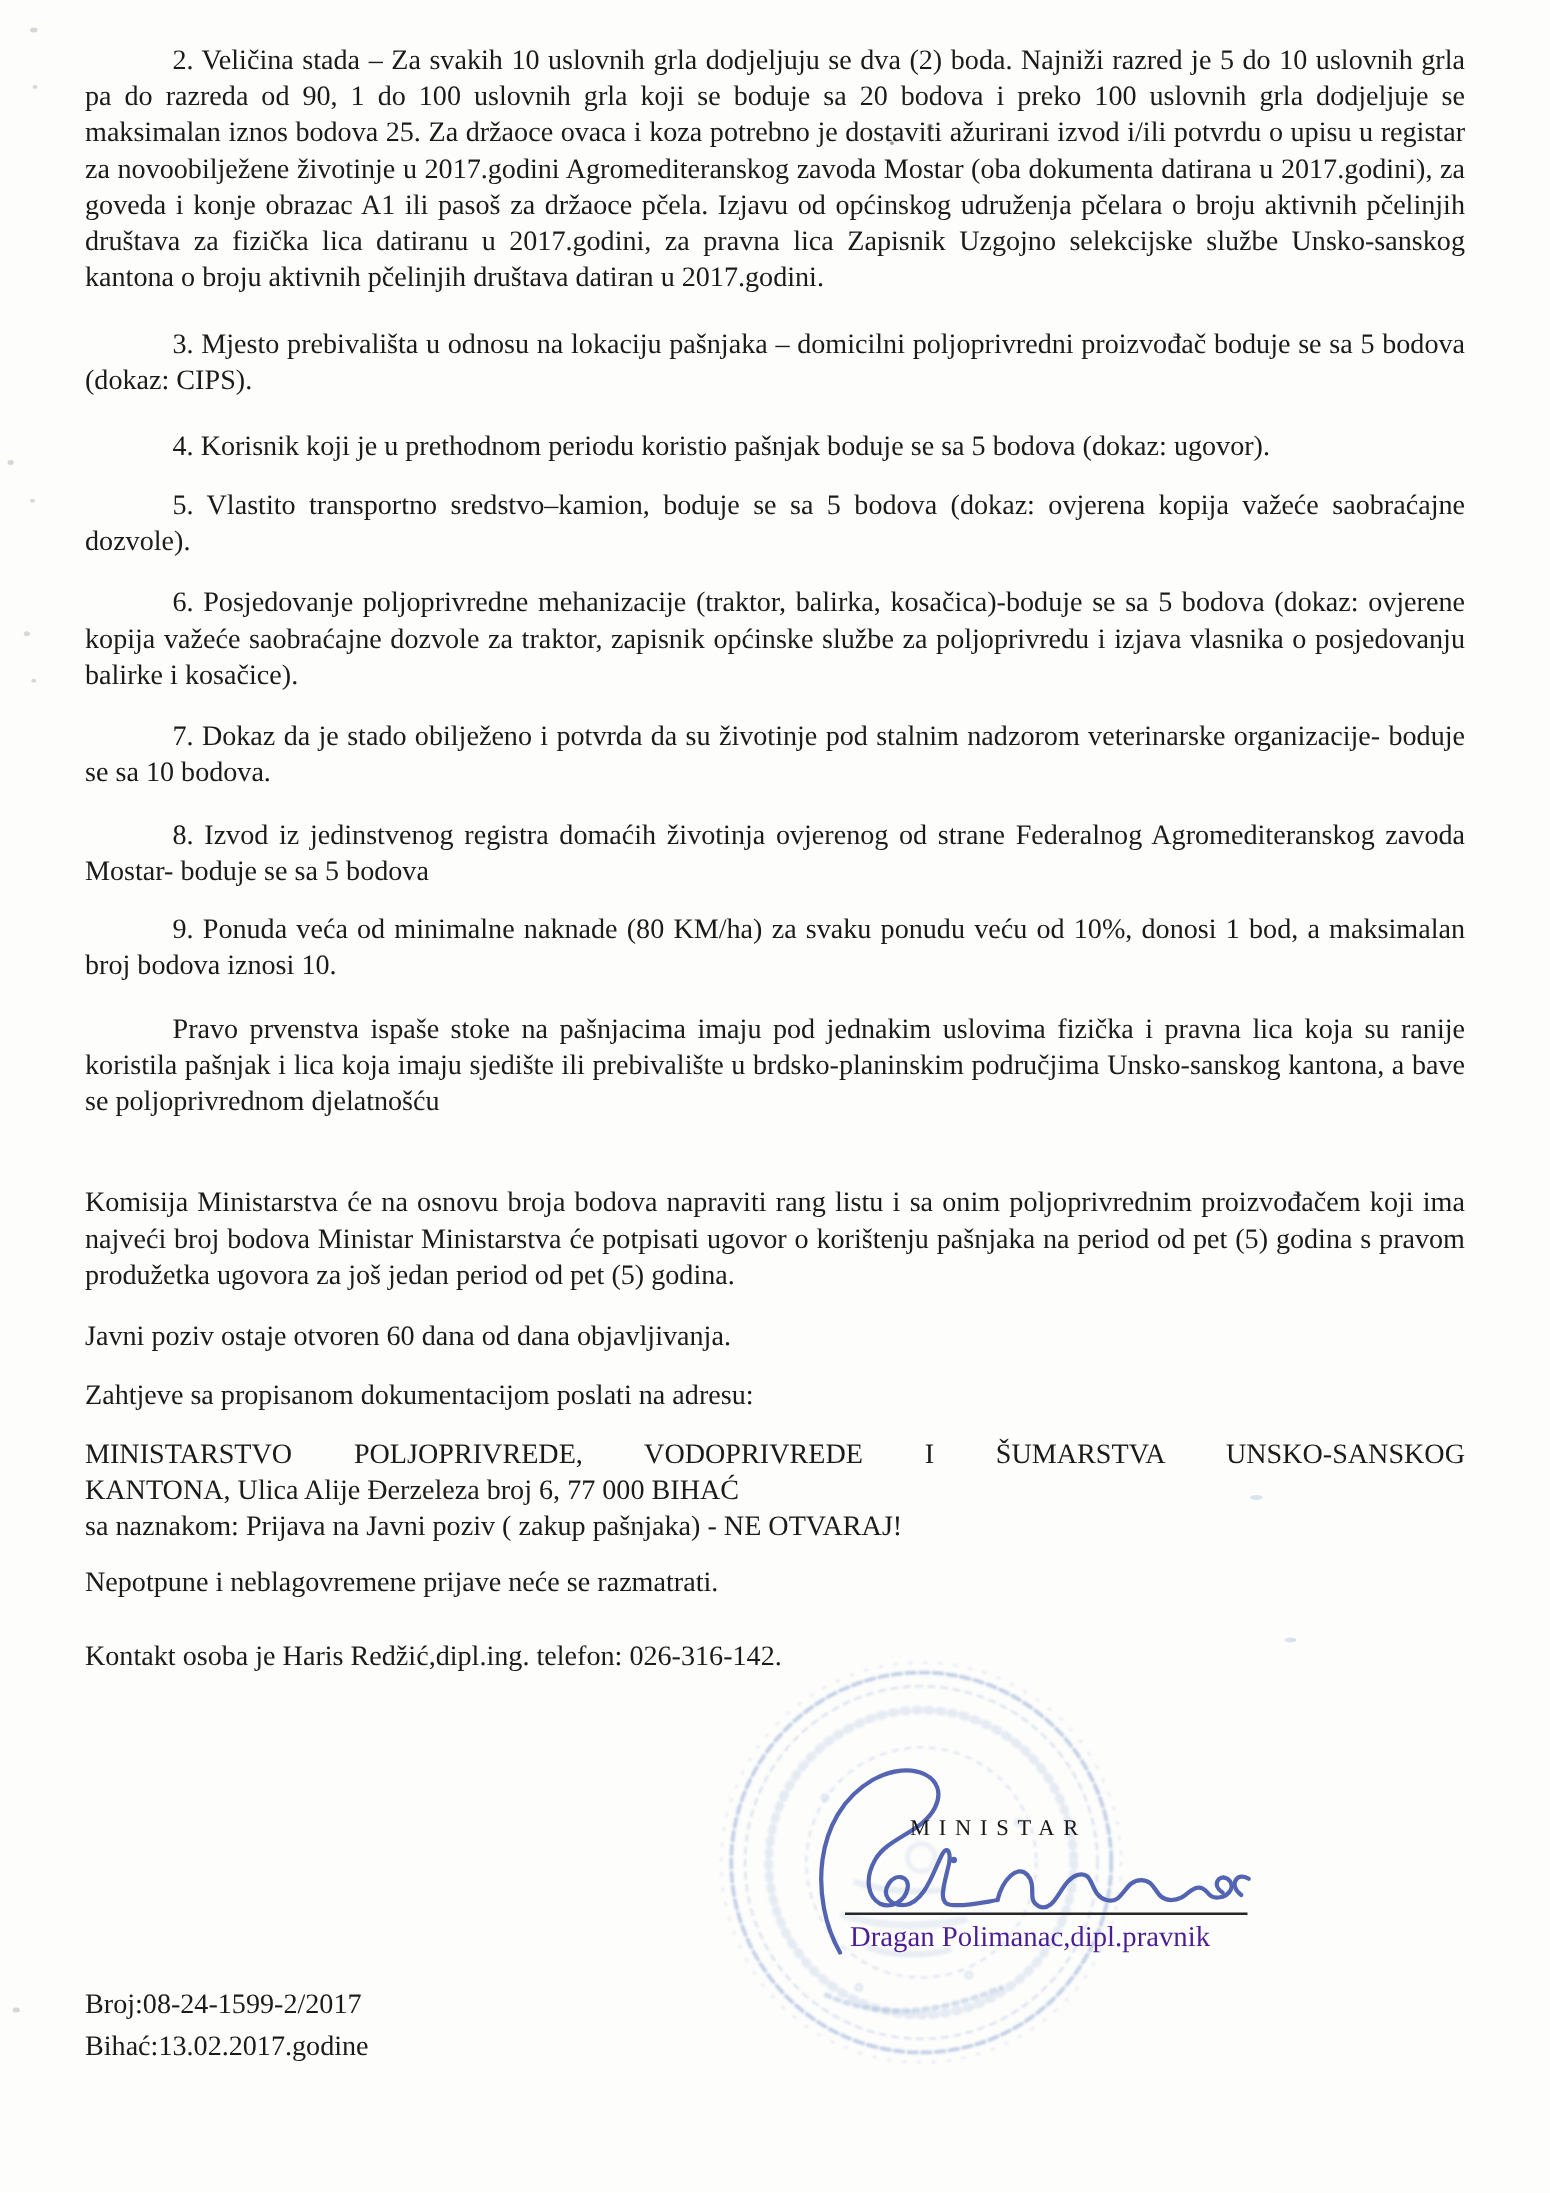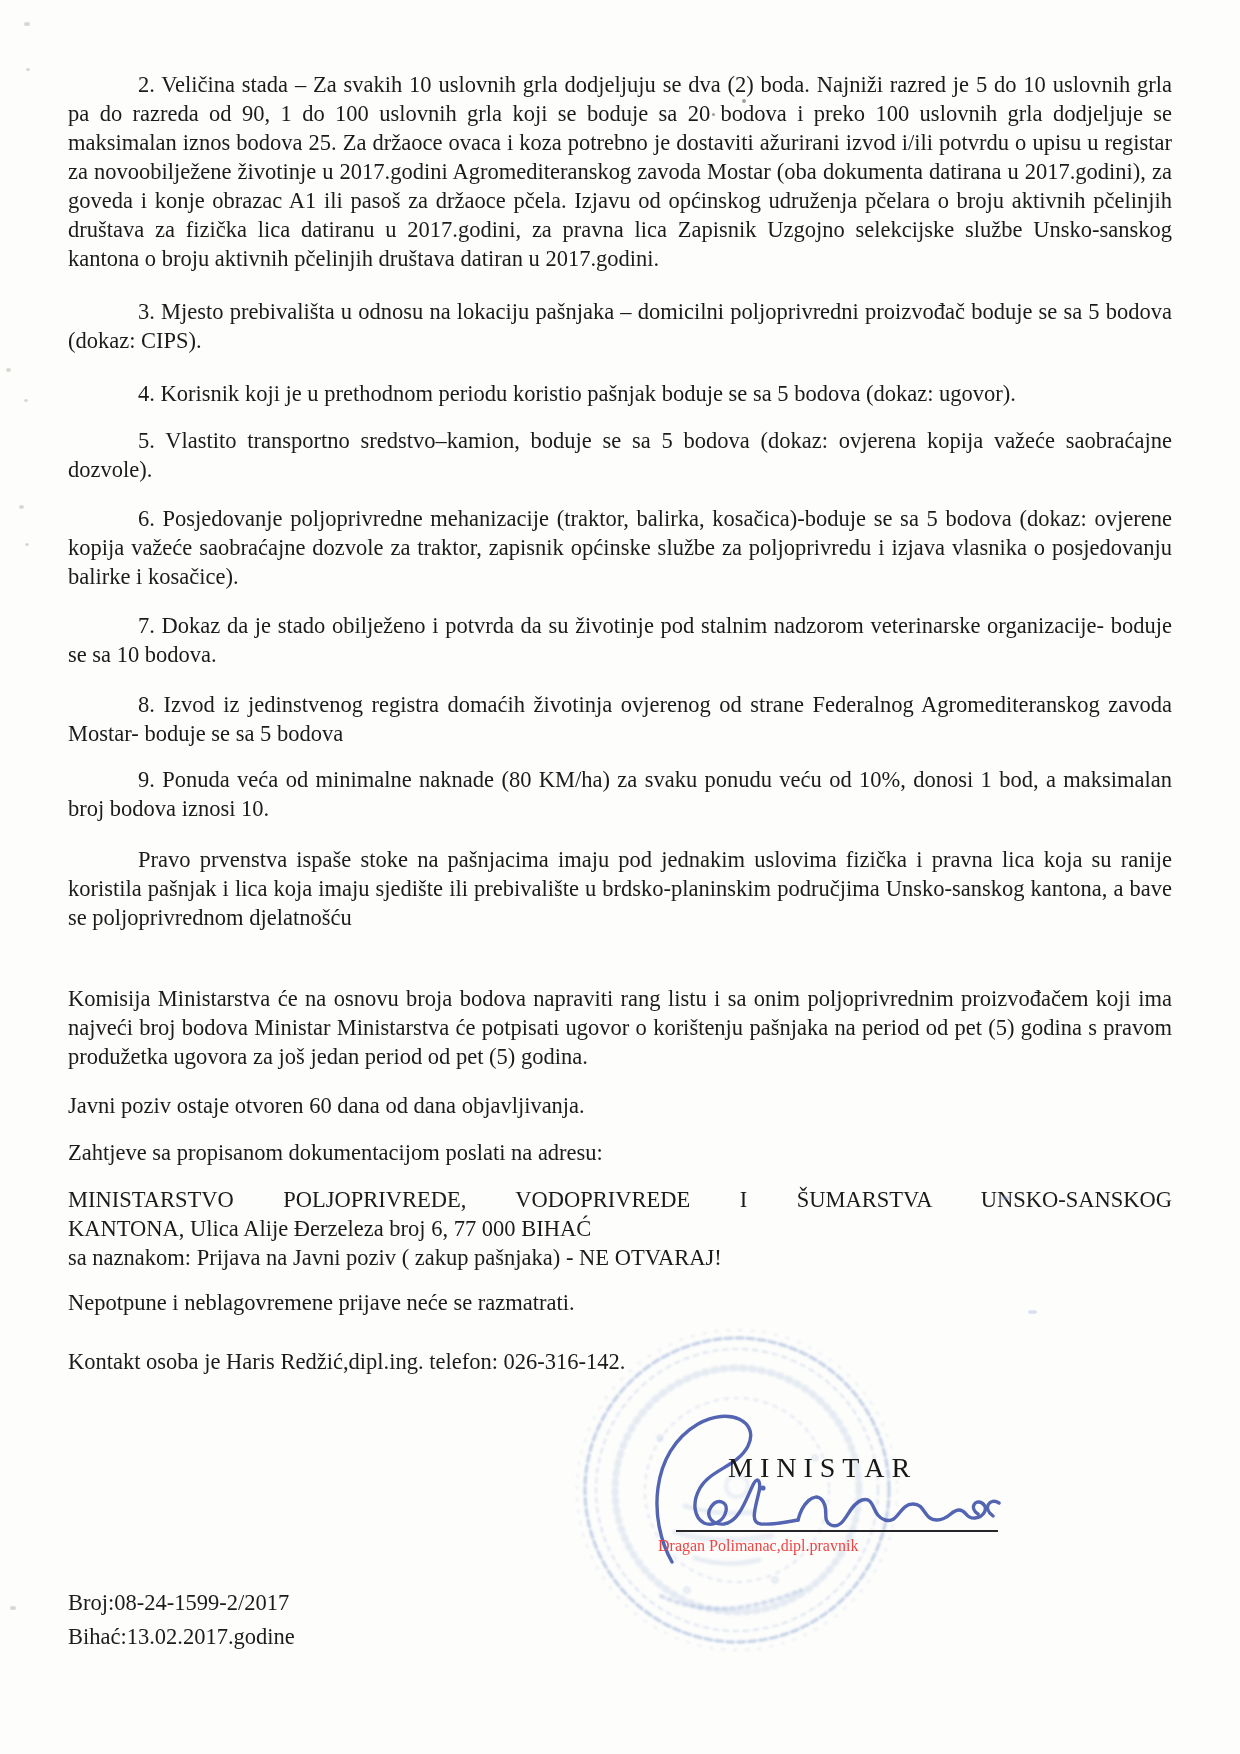--- a/index.html
+++ b/index.html
@@ -10,21 +10,21 @@
     background: #fdfdfb;
     overflow: hidden;
     font-family: "Liberation Serif", "DejaVu Serif", serif;
     color: #1b1b1b;
   }
   .content {
     position: absolute;
     left: 68px;
     top: 0;
     width: 1104px;
-    padding-top: 70px;
+    padding-top: 33px;
   }
   .content p {
     margin: 0 0 20px 0;
     font-size: 22.5px;
     line-height: 29px;
     text-align: justify;
   }
   .ind { text-indent: 70px; }
   .mb24 { margin-bottom: 24px !important; }
   .mb18 { margin-bottom: 18px !important; }
@@ -34,39 +34,39 @@
   .gap-top { margin-top: 52px !important; }
   .addr p { margin: 0; }
   .addr { margin-bottom: 16px; }
   .stretch { text-align-last: justify; }
   .mb30 { margin-bottom: 30px !important; }
 
   .ministar-title {
     position: absolute;
     left: 728px;
     top: 1452px;
-    font-size: 28px;
+    font-size: 18px;
     letter-spacing: 7px;
     color: #181818;
     white-space: nowrap;
   }
   .sig-line {
     position: absolute;
     left: 676px;
     top: 1530px;
     width: 322px;
     border-top: 2px solid #26262a;
   }
   .sig-name {
     position: absolute;
-    left: 658px;
+    left: 680px;
     top: 1537px;
-    font-size: 16px;
+    font-size: 23px;
     white-space: nowrap;
-    color: #ef4444;
+    color: #4c1d95;
   }
   .footer {
     position: absolute;
     left: 68px;
     top: 1558px;
     font-size: 22.5px;
     line-height: 34px;
     color: #1b1b1b;
     margin-top: 28px;
   }

